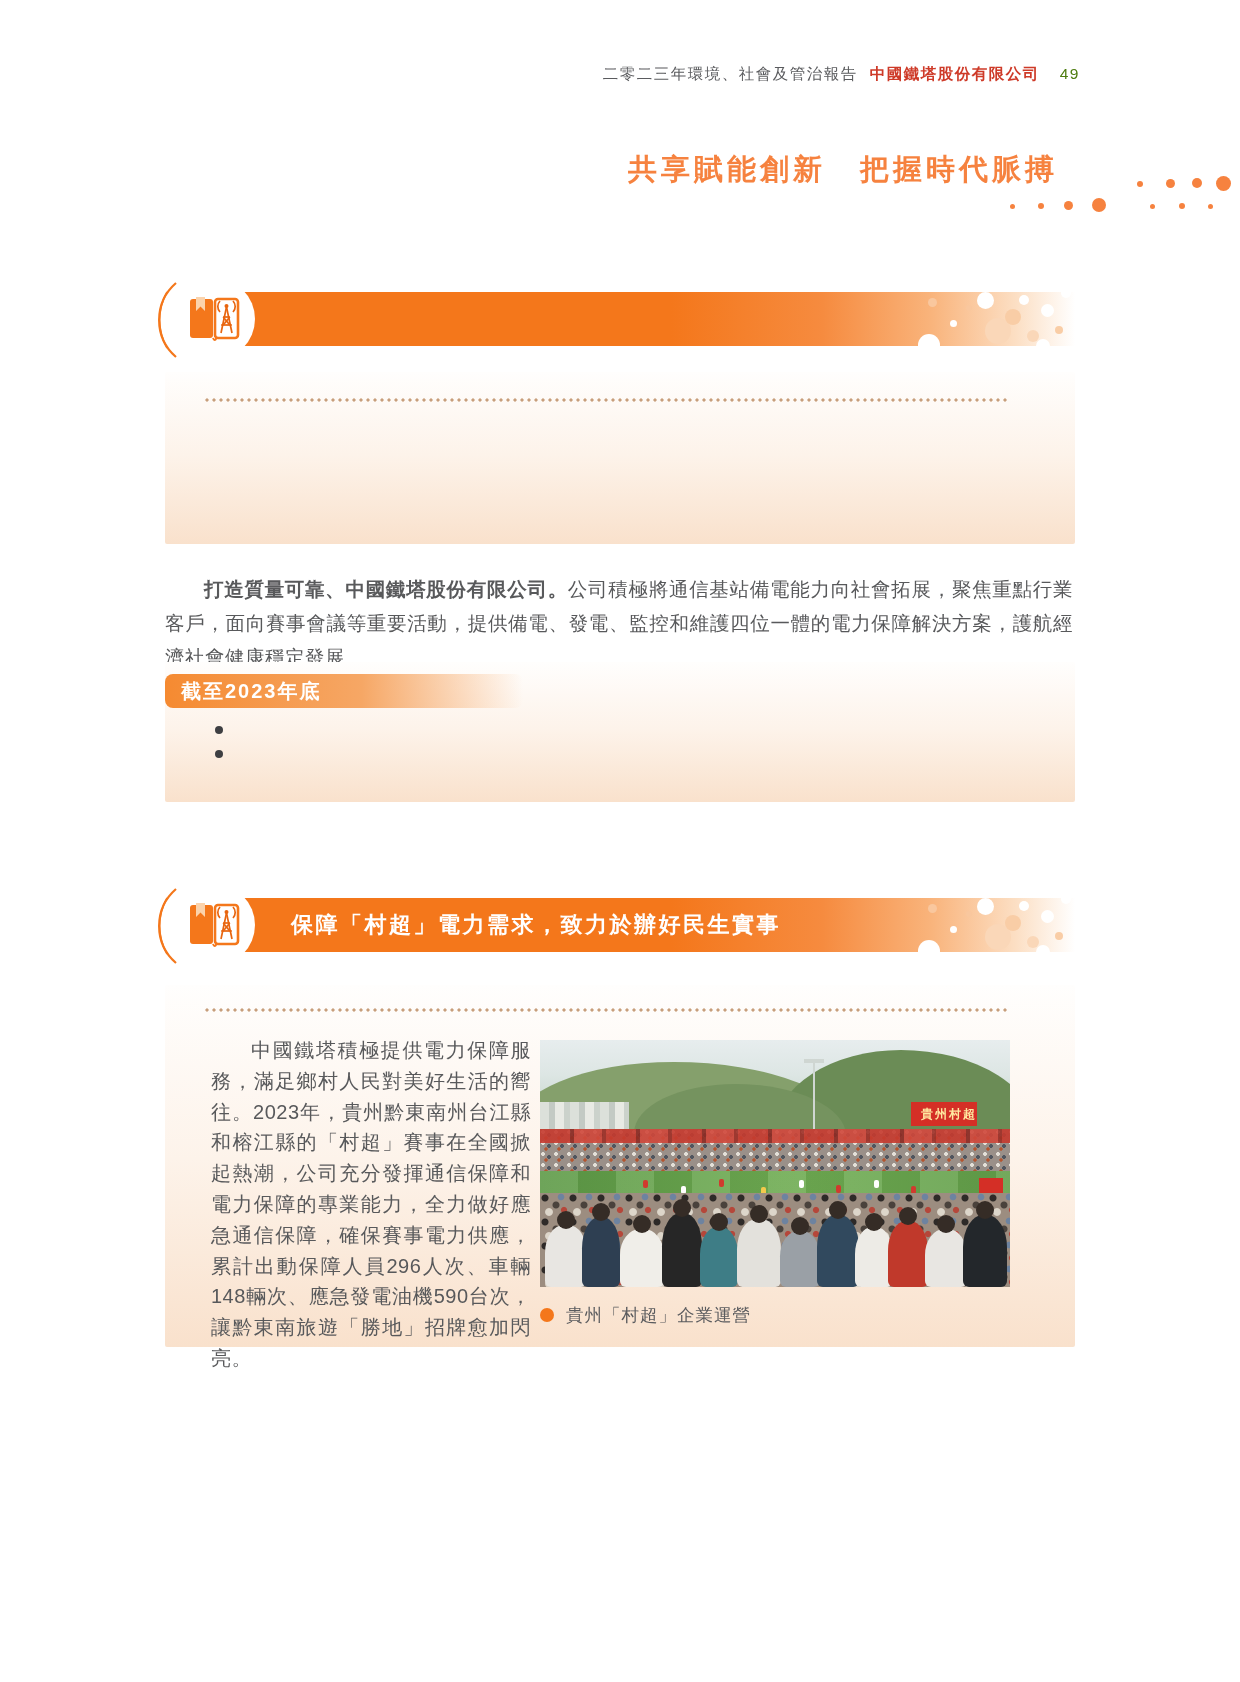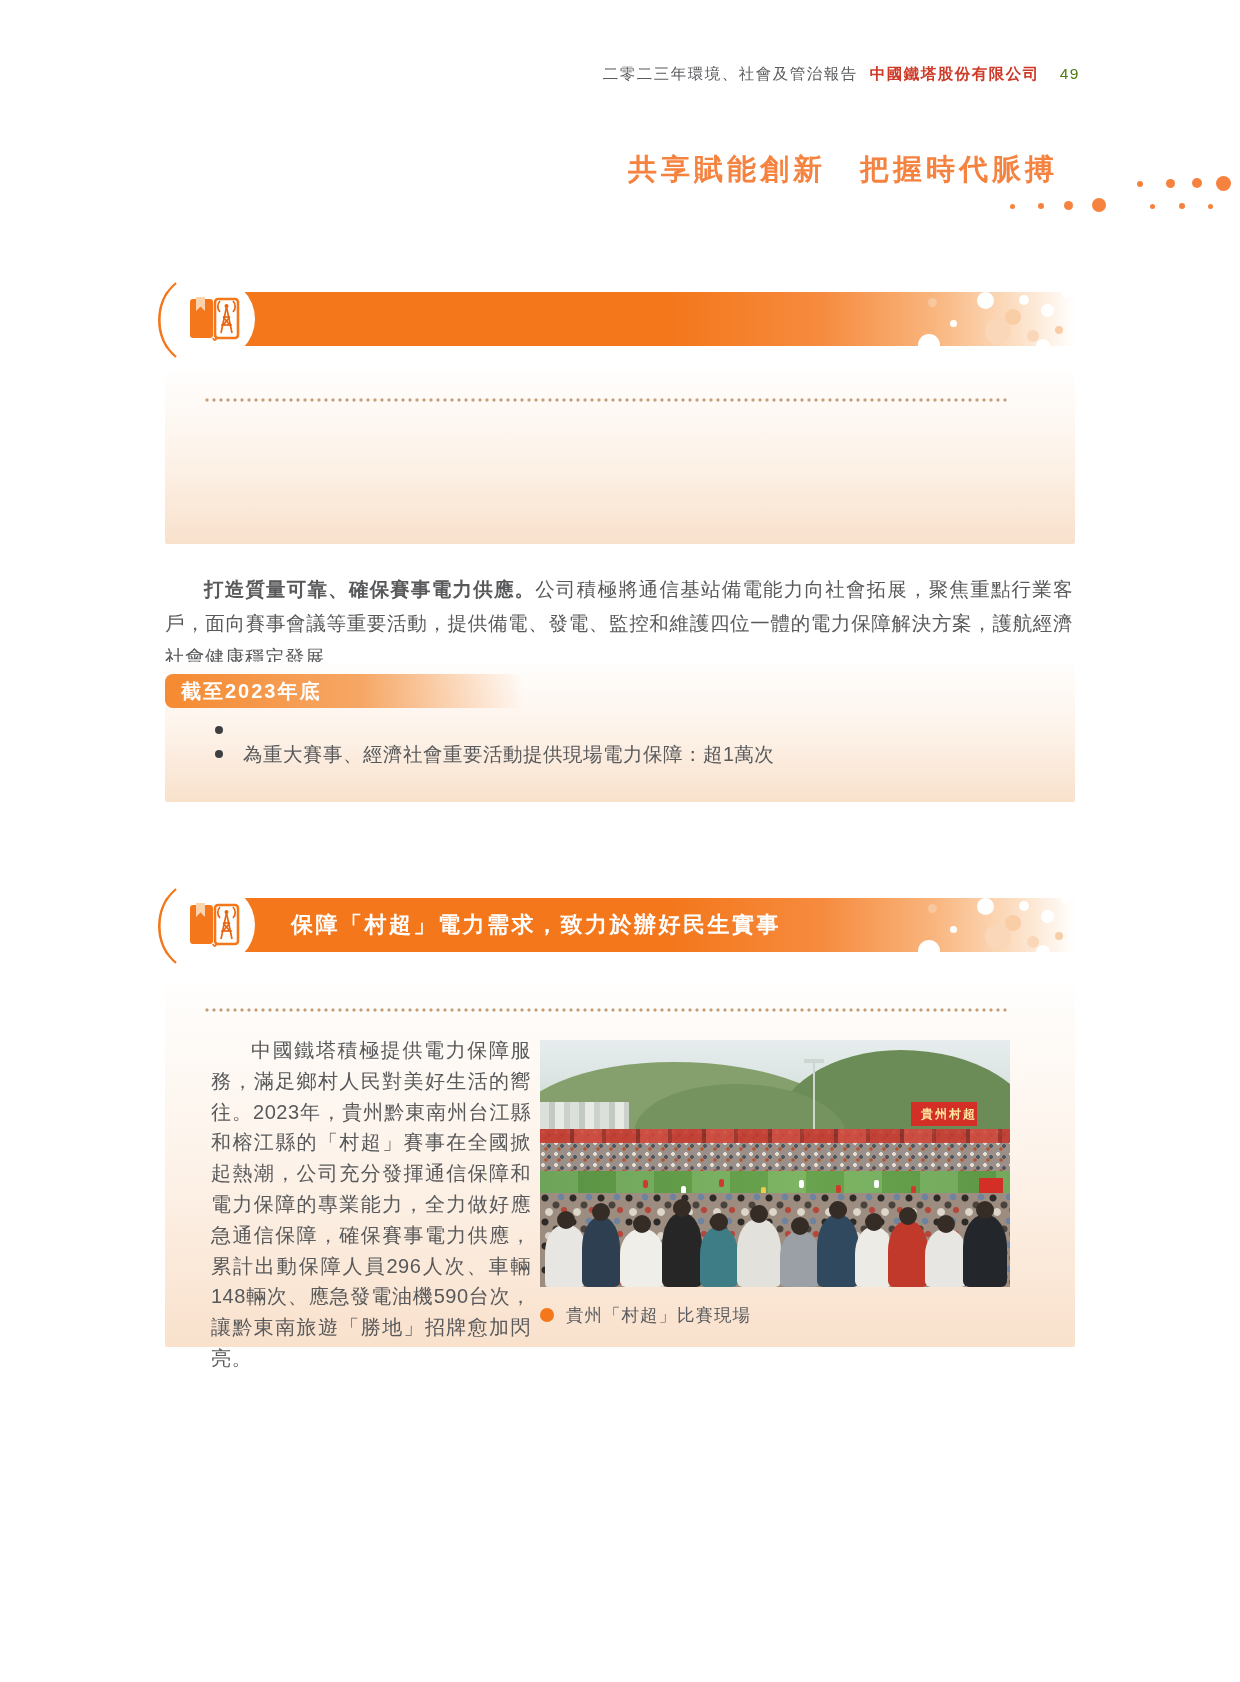--- a/index.html
+++ b/index.html
@@ -137,34 +137,33 @@
     <path d="M79 36 a8 8 0 0 1 0 11"></path>
   </g>
   <circle cx="72.5" cy="41" r="2" fill="#E8650F"></circle>
 </svg>
 
 <div class="soft-box" style="top:372px;height:172px;">
   <div class="dotted" style="top:26px;left:40px;width:802px;"></div>
 </div>
 
 <div class="para" style="position:absolute;top:572px;left:165px;width:908px;text-indent:2em;line-height:34px;">
-  <span class="lead-bold">打造質量可靠、確保賽事電力供應。</span><span>公司積極將通信基站備電能力向社會拓展，聚焦重點行業客戶，面向賽事會議等重要活動，提供備電、發電、監控和維護四位一體的電力保障解決方案，護航經濟社會健康穩定發展。</span>
+  <span class="lead-bold">打造質量可靠、中國鐵塔股份有限公司。</span><span>公司積極將通信基站備電能力向社會拓展，聚焦重點行業客戶，面向賽事會議等重要活動，提供備電、發電、監控和維護四位一體的電力保障解決方案，護航經濟社會健康穩定發展。</span>
 </div>
 
 <div class="soft-box" style="top:662px;height:140px;">
   <div class="ribbon">
     <span>截至2023年底</span>
   </div>
   <div style="position:absolute;top:51px;left:50px;right:30px;">
     <div class="bullet-row">
       <span class="bullet-dot"></span>
     </div>
     <div class="bullet-row">
       <span class="bullet-dot"></span>
-      <span class="bullet-text">為重大賽事、經濟社會重要活動提供現場電力保障：超1萬次</span>
     </div>
   </div>
 </div>
 
 <div class="banner" style="top:898px;">
   <span class="banner-title">保障「村超」電力需求，致力於辦好民生實事</span>
   <span class="bubble" style="left:685px;top:42px;width:22px;height:22px;background:#ffffff;"></span>
   <span class="bubble" style="left:695px;top:6px;width:9px;height:9px;background:#F9C79E;"></span>
   <span class="bubble" style="left:717px;top:28px;width:7px;height:7px;background:#ffffff;"></span>
   <span class="bubble" style="left:733px;top:13px;width:6px;height:6px;background:#F9C79E;"></span>
@@ -243,15 +242,15 @@
       <span class="person" style="left:59%;width:42px;height:72px;background:#31495E;"></span>
       <span class="person" style="left:67%;width:38px;height:60px;background:#EDEBE6;"></span>
       <span class="person" style="left:74%;width:40px;height:66px;background:#C0392B;"></span>
       <span class="person" style="left:82%;width:42px;height:58px;background:#E8E6E2;"></span>
       <span class="person" style="left:90%;width:44px;height:72px;background:#23272B;"></span>
     </div>
   </div>
 
   <div class="caption" style="left:375px;top:318px;">
     <span class="caption-dot"></span>
-    <span class="caption-text">貴州「村超」比賽現場</span>
+    <span class="caption-text">貴州「村超」企業運營</span>
   </div>
 </div>
 
 </body></html>

